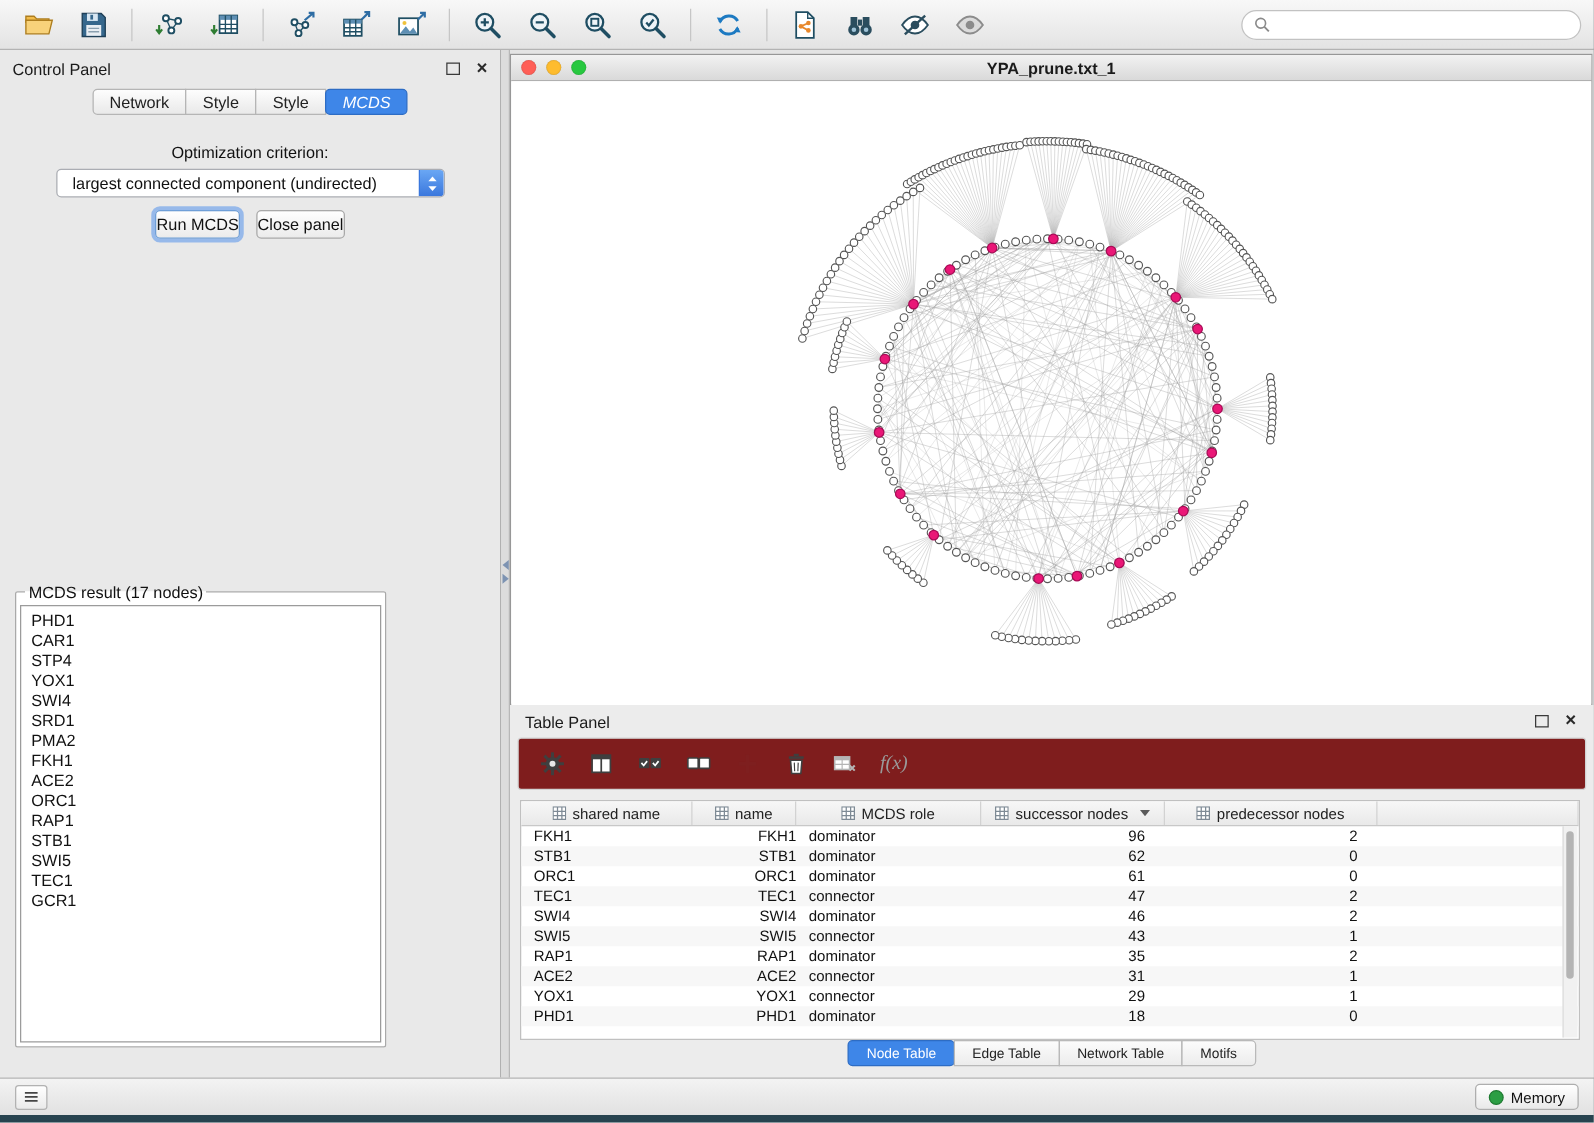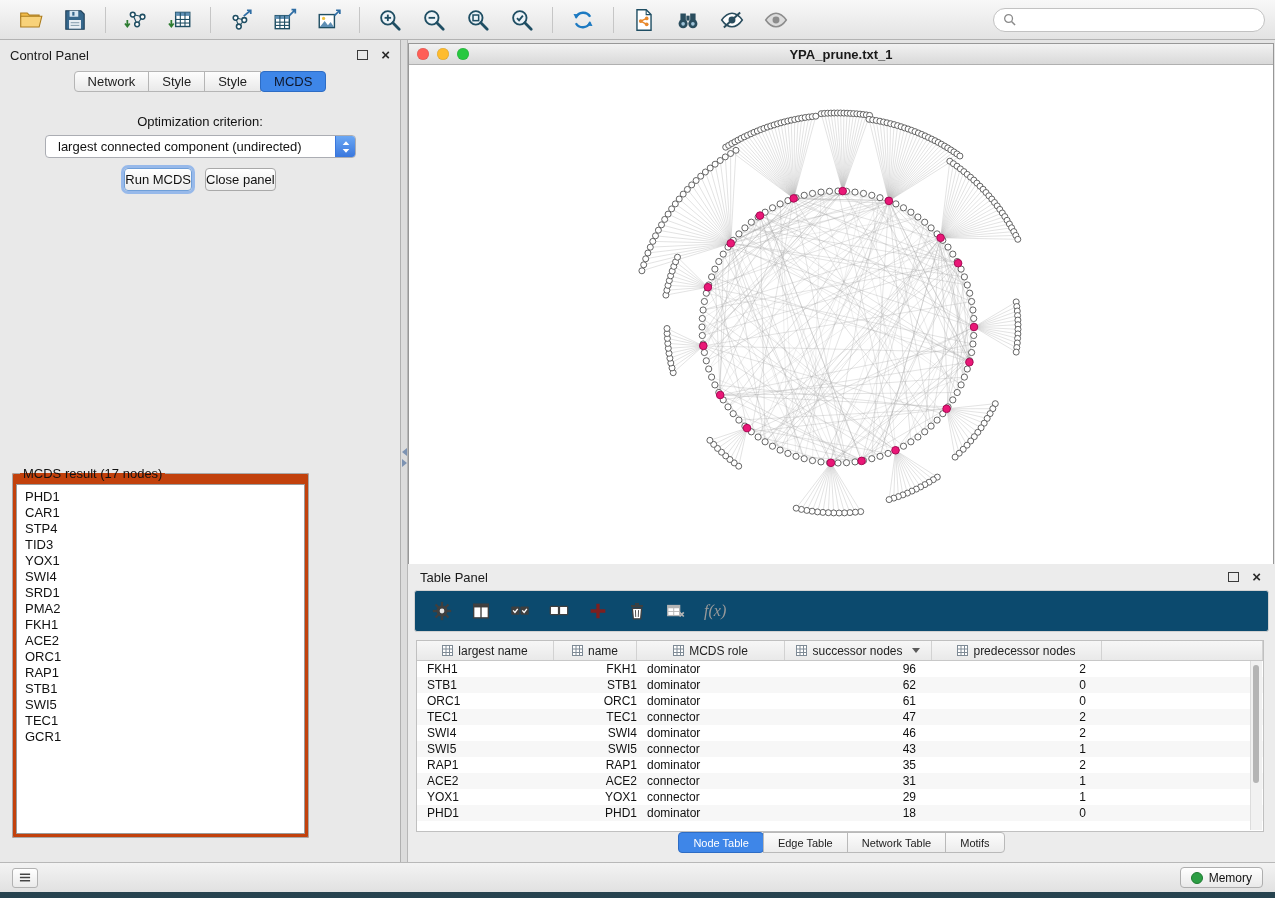--- a/index.html
+++ b/index.html
@@ -28,33 +28,33 @@
   .control-panel{position:absolute;left:0;top:40px;width:401px;height:822px;background:#e9e9e9;
     border-right:1px solid #b0b0b0;box-sizing:border-box;}
   .cp-header{height:30px;display:flex;align-items:center;padding:0 10px;font-size:13px;color:#1a1a1a;}
   .win-icons{margin-left:auto;display:flex;align-items:center;gap:13px;}
   .float-box{width:9px;height:8px;border:1.5px solid #3a3a3a;display:inline-block;}
   .close-x{font-size:15px;font-weight:bold;color:#2a2a2a;line-height:10px;}
   .cp-tabs{display:flex;justify-content:center;margin-top:1px;}
   .cp-tab{font-size:13px;height:21px;padding:0 13px;background:linear-gradient(#fdfdfd,#e9e9e9);
     border:1px solid #b5b5b5;margin-left:-1px;color:#222;cursor:default;}
   .cp-tab:first-child{border-radius:4px 0 0 4px;margin-left:0;}
-  .cp-tab.active{background:#3e86e8;color:#0f172a;border:1px solid #2d6cc4;border-radius:4px;}
+  .cp-tab.active{background:#3e86e8;color:#ffffff;border:1px solid #2d6cc4;border-radius:4px;font-style:italic;}
   .opt-label{margin-top:22px;text-align:center;font-size:13px;color:#111;}
   .dropdown{position:absolute;left:45px;top:95px;width:311px;height:23px;background:#fff;
     border:1px solid #abadb3;border-radius:4px;display:flex;align-items:center;box-sizing:border-box;overflow:hidden;}
   .dropdown .dd-text{flex:1;font-size:13px;padding-left:12px;color:#111;white-space:nowrap;}
   .dd-stepper{width:19px;height:100%;background:linear-gradient(#6aa7f4,#3a77dd);
     display:flex;align-items:center;justify-content:center;border-left:1px solid #3a77dd;}
   .btn-row{position:absolute;left:0;top:128px;width:100%;display:flex;justify-content:center;gap:13px;}
   .btn{height:23px;padding:0 0;font-size:13px;color:#111;background:linear-gradient(#ffffff,#ebebeb);
     border:1px solid #a9a9a9;border-radius:4px;cursor:default;font-family:"Liberation Sans",sans-serif;}
   .btn.focus-ring{box-shadow:0 0 0 3px rgba(108,160,235,.65);border-color:#6f9fd8;}
   .mcds-fieldset{position:absolute;left:12px;top:426px;width:297px;height:372px;box-sizing:border-box;
-    border:1px solid #a9a9a9;border-radius:2px;margin:0;padding:3px;background:#c2410c;}
+    border:1px solid #a9a9a9;border-radius:2px;margin:0;padding:3px;background:#ffffff;}
   .mcds-fieldset legend{font-size:13px;color:#111;padding:0 3px;margin-left:4px;}
   .result-list{width:100%;height:100%;box-sizing:border-box;background:#fff;border:1px solid #9b9b9b;
     overflow:hidden;padding:4px 0 0 8px;}
   .result-item{font-size:13px;line-height:16px;color:#111;}
 
   
   .splitter{position:absolute;left:401px;top:40px;width:7px;height:822px;background:#dcdcdc;
     border-right:1px solid #b7b7b7;box-sizing:border-box;}
   .split-arrows{position:absolute;left:0px;top:408px;width:7px;display:flex;flex-direction:column;gap:3px;align-items:center;}
   .tri-l{width:0;height:0;border-top:4px solid transparent;border-bottom:4px solid transparent;border-right:5px solid #7d93b2;}
@@ -70,21 +70,21 @@
   .nw-title{font-size:13px;font-weight:bold;color:#1a1a1a;}
   .traffic{position:absolute;left:8px;top:4px;display:flex;gap:8px;}
   .tl{width:12px;height:12px;border-radius:50%;box-shadow:inset 0 0 1px rgba(0,0,0,.35);}
   .tl.red{background:#ff5f57;}.tl.yellow{background:#febc2e;}.tl.green{background:#28c840;}
   .nw-canvas{position:relative;width:864px;height:499px;background:#fff;overflow:hidden;}
 
   
   .table-panel{position:absolute;left:0;top:524px;width:867px;height:298px;background:#ececec;}
   .tp-header{height:26px;display:flex;align-items:center;padding:0 12px;font-size:13px;color:#1a1a1a;}
   .tp-toolbar{height:42px;margin:0 6px;display:flex;align-items:center;gap:17px;padding-left:16px;
-    background:#0c4a6e;border:1px solid #d2d2d2;border-radius:3px;box-sizing:border-box;}
+    background:#7f1d1d;border:1px solid #d2d2d2;border-radius:3px;box-sizing:border-box;}
   .tp-toolbar svg{width:22px;height:22px;}
   .fx{font-family:"Liberation Serif",serif;font-style:italic;font-size:16px;color:#9a9a9a;}
   .tico{background:none;border:none;padding:0;display:flex;align-items:center;cursor:default;}
 
   .table-wrap{position:absolute;left:8px;top:76px;width:848px;height:192px;background:#fff;
     border:1px solid #c0c0c0;box-sizing:border-box;overflow:hidden;}
   .thead{display:flex;height:19px;background:linear-gradient(#f7f7f7,#e9e9e9);border-bottom:1px solid #c8c8c8;}
   .hcell{display:flex;align-items:center;justify-content:center;gap:5px;font-size:12px;color:#222;
     border-right:1px solid #d2d2d2;box-sizing:border-box;}
   .trow{display:flex;height:16px;align-items:center;}
@@ -305,21 +305,20 @@
     <fieldset class="mcds-fieldset">
       <legend>MCDS result (17 nodes)</legend>
       <div class="result-list">
 
           <div class="result-item">PHD1</div>
 
           <div class="result-item">CAR1</div>
 
           <div class="result-item">STP4</div>
 
-          <div class="result-item">TID3</div>
 
           <div class="result-item">YOX1</div>
 
           <div class="result-item">SWI4</div>
 
           <div class="result-item">SRD1</div>
 
           <div class="result-item">PMA2</div>
 
           <div class="result-item">FKH1</div>
@@ -1188,21 +1187,21 @@
       <div class="table-wrap">
         <div class="thead">
           <div class="hcell c0">
             <svg width="11" height="11" viewBox="0 0 11 11">
                 <rect x="0.5" y="0.5" width="10" height="10" fill="#fff" stroke="#7e8a95"></rect>
                 <line x1="0.5" y1="4" x2="10.5" y2="4" stroke="#7e8a95"></line>
                 <line x1="0.5" y1="7.5" x2="10.5" y2="7.5" stroke="#7e8a95"></line>
                 <line x1="4" y1="0.5" x2="4" y2="10.5" stroke="#7e8a95"></line>
                 <line x1="7.5" y1="0.5" x2="7.5" y2="10.5" stroke="#7e8a95"></line>
               </svg>
-            <span>largest name</span>
+            <span>shared name</span>
           </div>
           <div class="hcell c1">
             <svg width="11" height="11" viewBox="0 0 11 11">
                 <rect x="0.5" y="0.5" width="10" height="10" fill="#fff" stroke="#7e8a95"></rect>
                 <line x1="0.5" y1="4" x2="10.5" y2="4" stroke="#7e8a95"></line>
                 <line x1="0.5" y1="7.5" x2="10.5" y2="7.5" stroke="#7e8a95"></line>
                 <line x1="4" y1="0.5" x2="4" y2="10.5" stroke="#7e8a95"></line>
                 <line x1="7.5" y1="0.5" x2="7.5" y2="10.5" stroke="#7e8a95"></line>
               </svg>
             <span>name</span>

